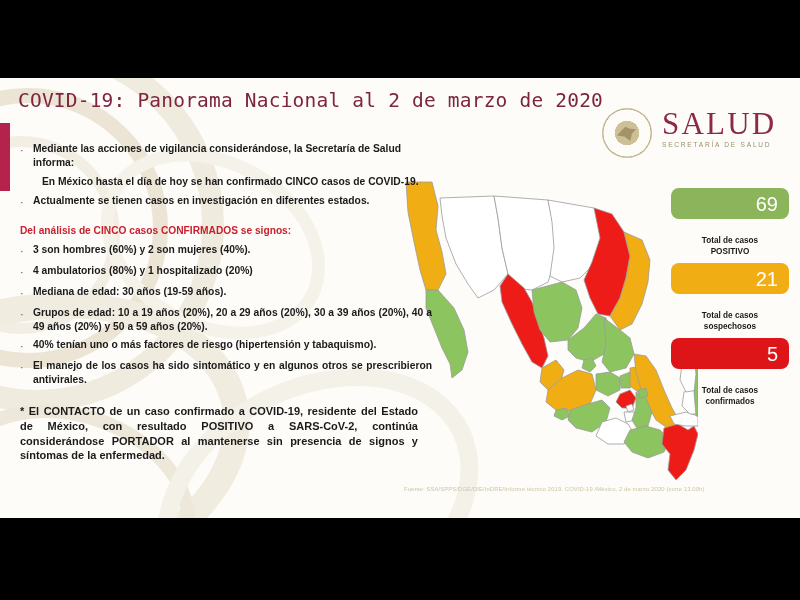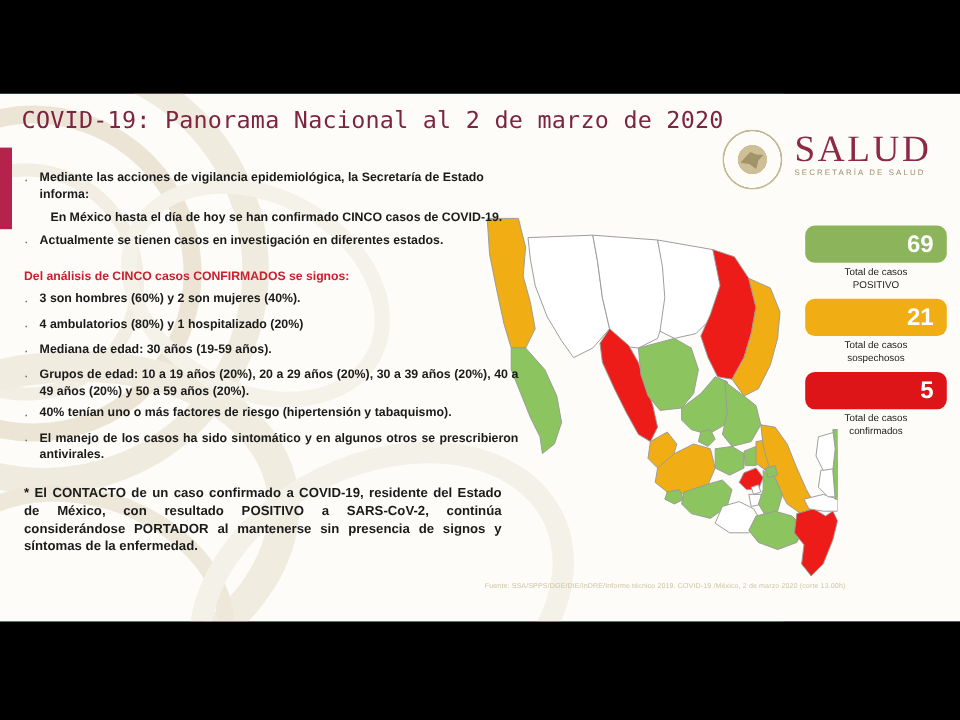--- a/index.html
+++ b/index.html
@@ -199,21 +199,21 @@
     height: 31px;
     border-radius: 8px;
     display: flex;
     align-items: center;
     justify-content: flex-end;
     padding-right: 11px;
     box-sizing: border-box;
   }
   .pill .num {
     font-size: 20px;
-    font-weight: bold;
+    font-weight: normal;
     color: #ffffff;
     line-height: 1;
   }
   .pill .people {
     position: absolute;
     left: 8px;
     top: 4px;
     height: 23px;
     display: flex;
     align-items: flex-end;
@@ -226,24 +226,24 @@
   .figure .head {
     width: 4px; height: 4px;
     border-radius: 50%;
     margin: 0 auto 1px auto;
   }
   .figure .body {
     width: 6px;
     border-radius: 2px 2px 0 0;
   }
   .stat-label {
-    margin-top: 3px;
+    margin-top: 17px;
     text-align: center;
     font-size: 8.2px;
-    font-weight: normal;
+    font-weight: bold;
     line-height: 1.28;
     color: #1a1a1a;
   }
   .stat-label .l2 { display: block; }
 
   #pill-neg  { background: #8cb45a; }
   #pill-sus  { background: #f0ae14; }
   #pill-conf { background: #dd1418; }
 
   
@@ -350,21 +350,21 @@
         <path fill="#ffffff" d="M284,186 L298,182 L300,200 L300,212 L288,214 L282,202 Z"></path>
 
         <path fill="#8cc45f" d="M296,180 L300,180 L300,238 L298,238 L296,214 L298,196 Z"></path>
       </svg>
     </div>
 
     <div id="text-col">
 
       <div class="bullet-row">
         <span class="bullet-dot">·</span>
-        <span class="bullet-text">Mediante las acciones de vigilancia epidemiológica, la Secretaría de Estado informa:</span>
+        <span class="bullet-text">Mediante las acciones de vigilancia considerándose, la Secretaría de Salud informa:</span>
       </div>
 
       <div class="plain-line">En México hasta el día de hoy se han confirmado CINCO casos de COVID-19.</div>
 
       <div class="bullet-row">
         <span class="bullet-dot">·</span>
         <span class="bullet-text">Actualmente se tienen casos en investigación en diferentes estados.</span>
       </div>
 
       <div id="analysis-heading">Del análisis de CINCO casos CONFIRMADOS se signos:</div>

